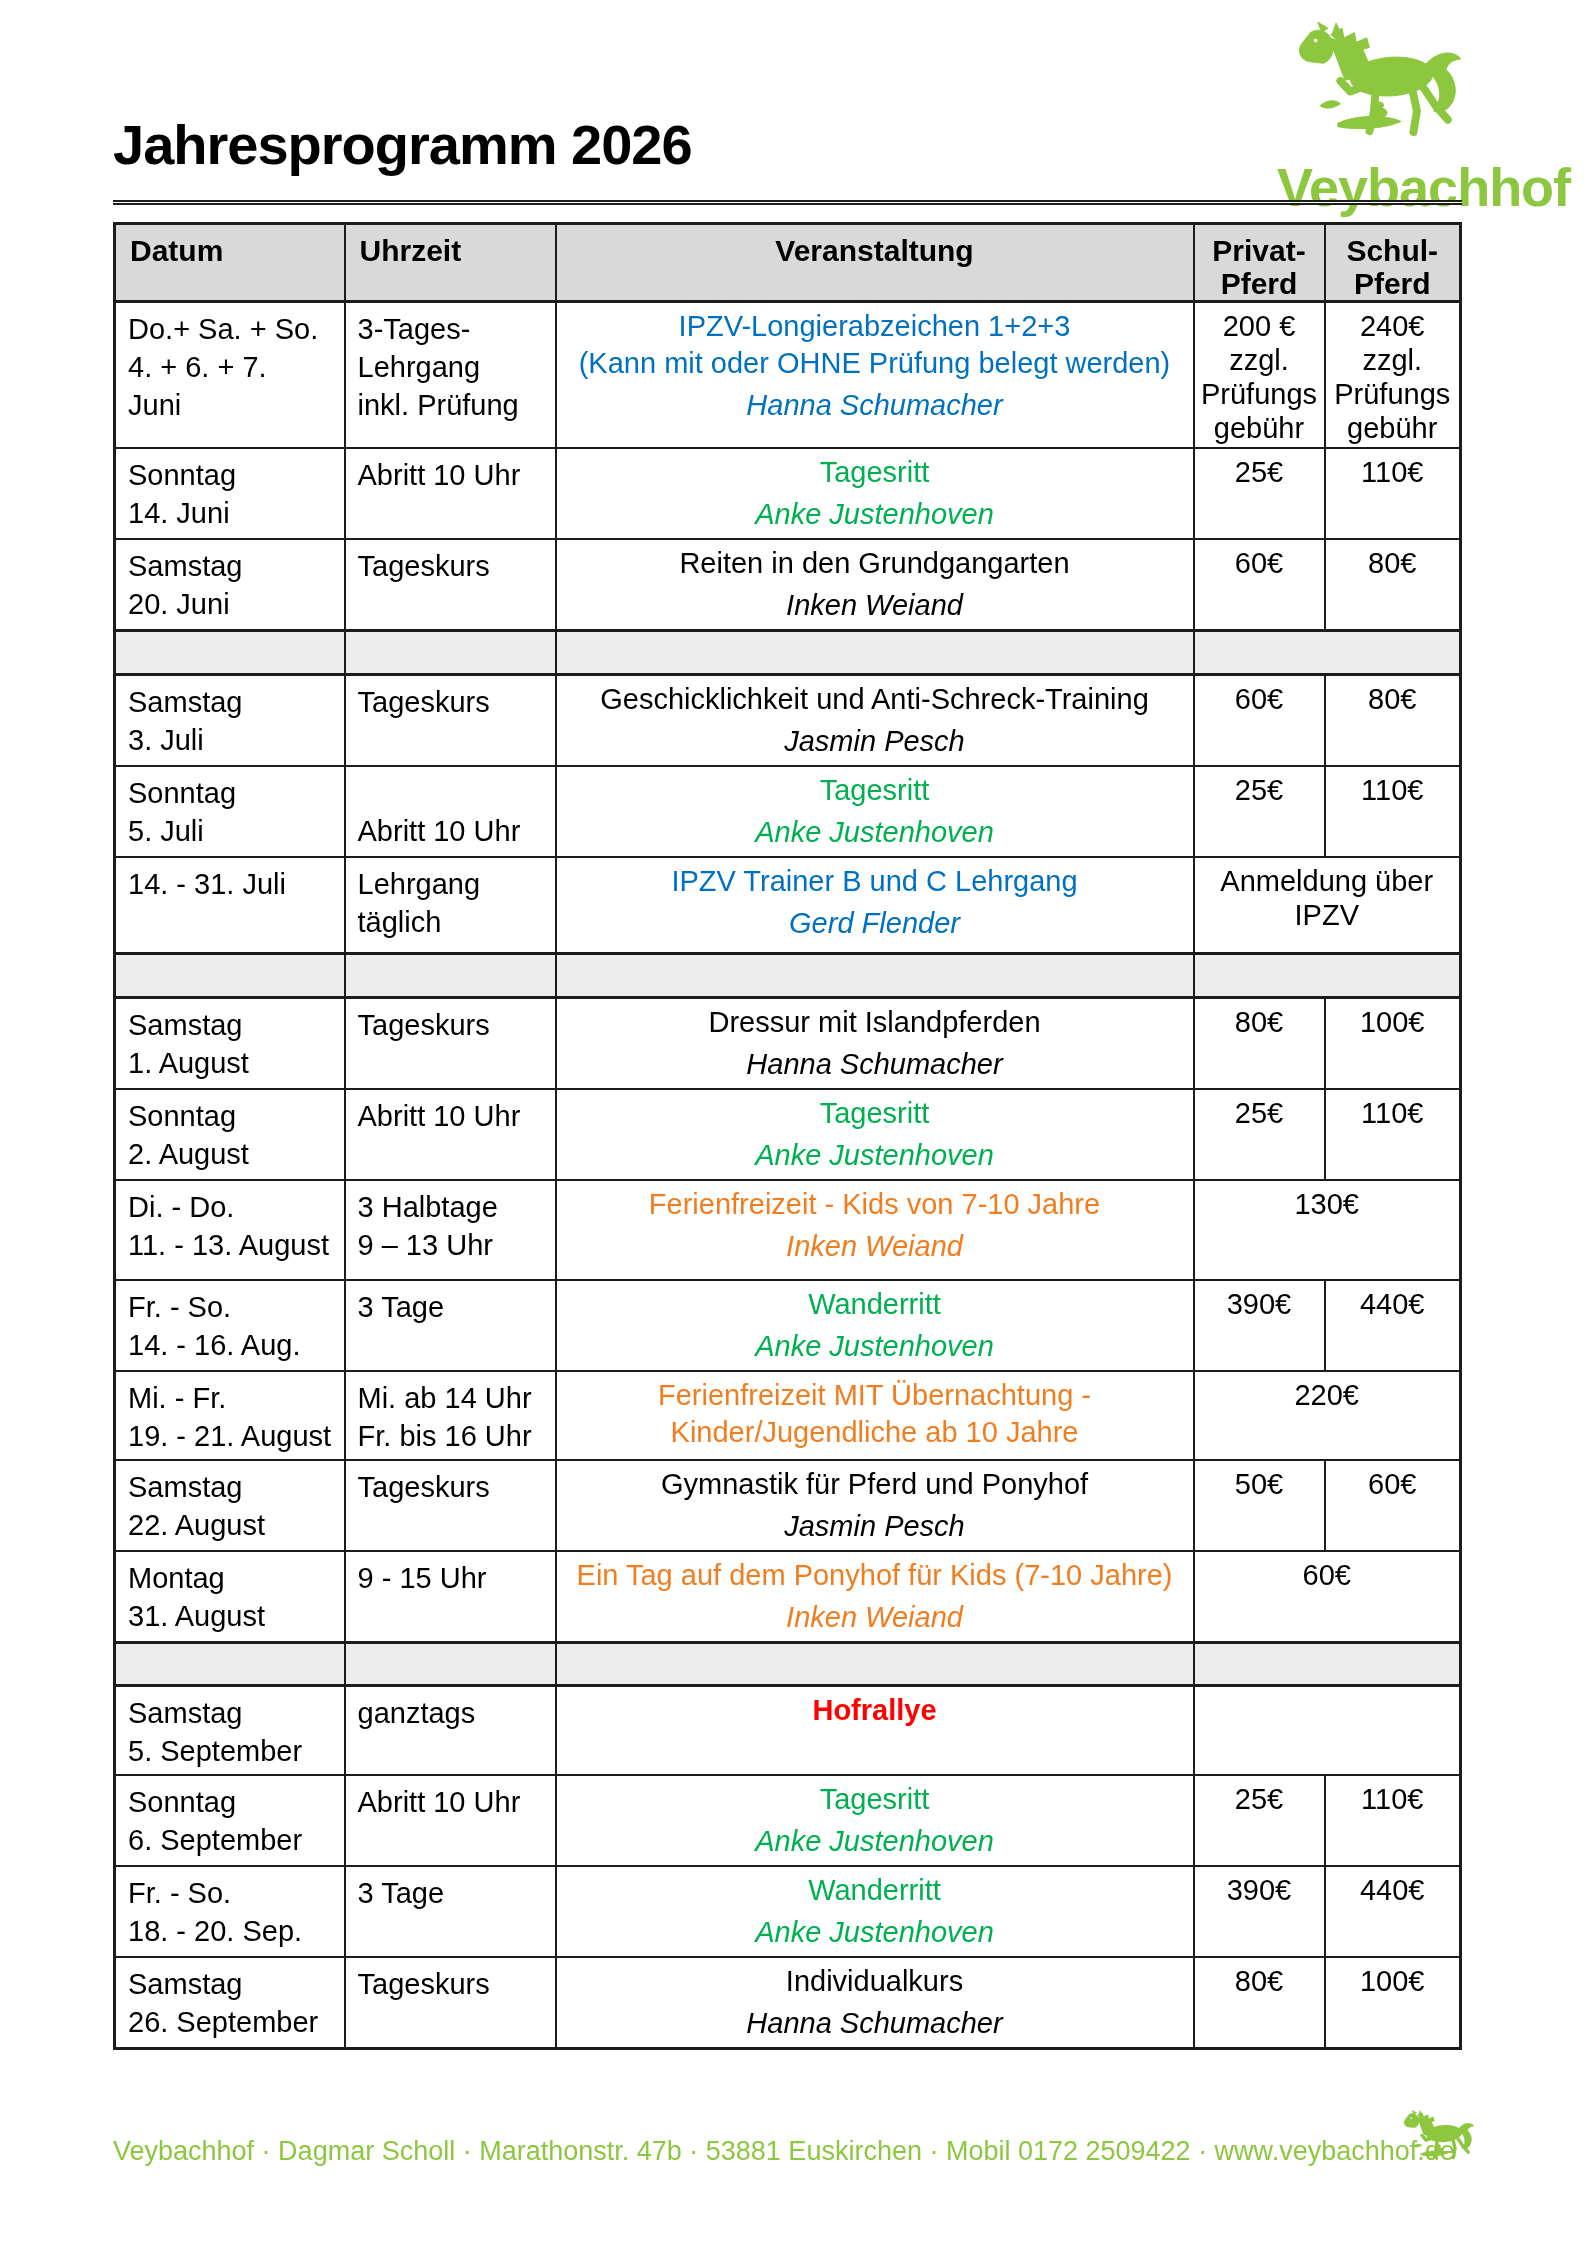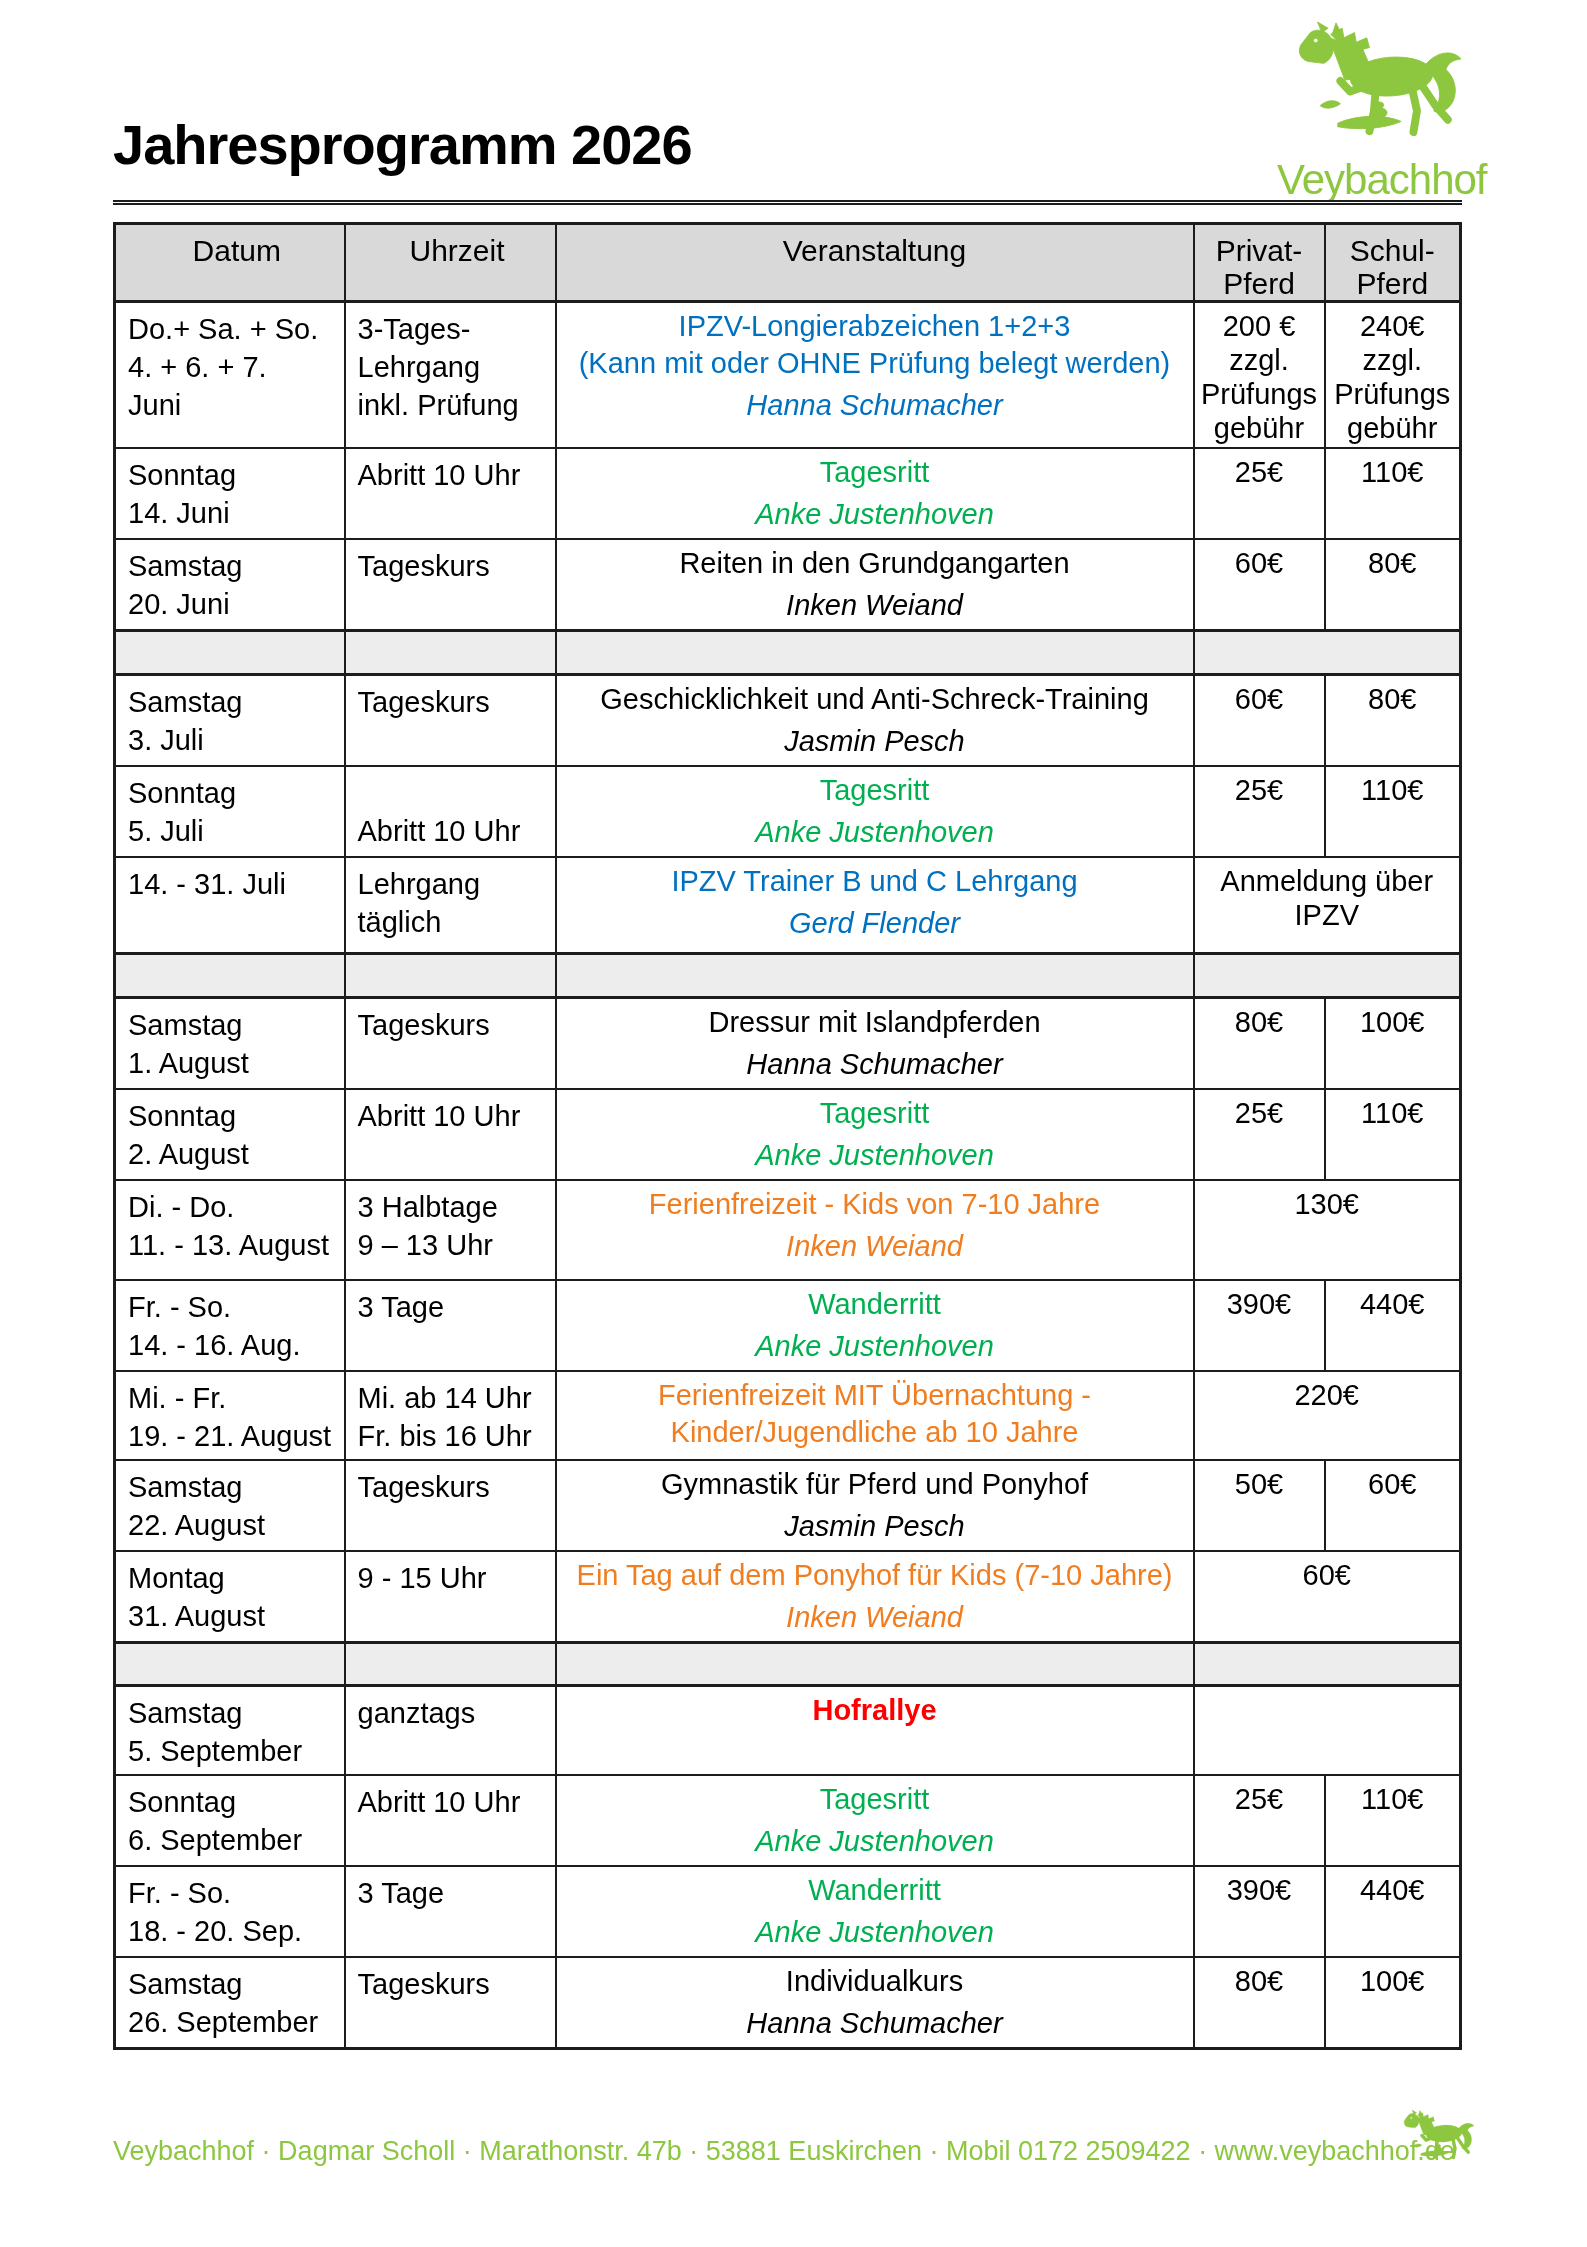--- a/index.html
+++ b/index.html
@@ -12,40 +12,40 @@
     color:#000;
     overflow:hidden;
   }
   
   .doc-title{
     position:absolute;left:113px;top:112px;margin:0;
     font-size:56px;font-weight:bold;letter-spacing:-1px;white-space:nowrap;
   }
   .logo{position:absolute;top:22px;right:104px;width:206px;text-align:center;}
   .logo svg{display:block;margin:0 auto;}
-  .brand{font-size:42px;font-weight:normal;color:var(--brand);letter-spacing:-1px;margin-top:2px;}
+  .brand{font-size:54px;font-weight:bold;color:var(--brand);letter-spacing:-1px;margin-top:2px;}
   .title-rule{
     position:absolute;left:113px;top:200px;width:1349px;height:5px;
     background:linear-gradient(to bottom,#1c1c1c 0 2px,#ffffff 2px 3px,#1c1c1c 3px 5px);
   }
   
   table.program{
     position:absolute;left:113px;top:222px;
     width:1346px;border-collapse:collapse;table-layout:fixed;
     font-size:29px;
     border:3px solid var(--border);
   }
   .program th,.program td{
     border:2px solid var(--border);
     vertical-align:top;padding:0;overflow:hidden;
   }
   .program thead tr{height:64px;}
   .program thead th{
-    background:var(--headbg);font-weight:normal;font-size:30px;
-    border-bottom:3px solid var(--border);line-height:33px;text-align:center;
+    background:var(--headbg);font-weight:bold;font-size:30px;
+    border-bottom:3px solid var(--border);line-height:33px;
   }
   th.h-left{text-align:left;padding:9px 0 0 14px;}
   th.h-center{text-align:center;padding-top:9px;}
   td.c-date,td.c-time{padding:7px 4px 4px 12px;line-height:38px;}
   td.c-event{text-align:center;padding:5px 2px;line-height:37px;}
   td.c-event .ev-title{white-space:nowrap;}
   td.c-event .ev-title.bold{font-weight:bold;}
   td.c-event .ev-trainer{font-style:italic;margin-top:5px;white-space:nowrap;}
   td.c-price{text-align:center;padding:6px 2px 2px 2px;line-height:34px;}
   tr.spacer td{

